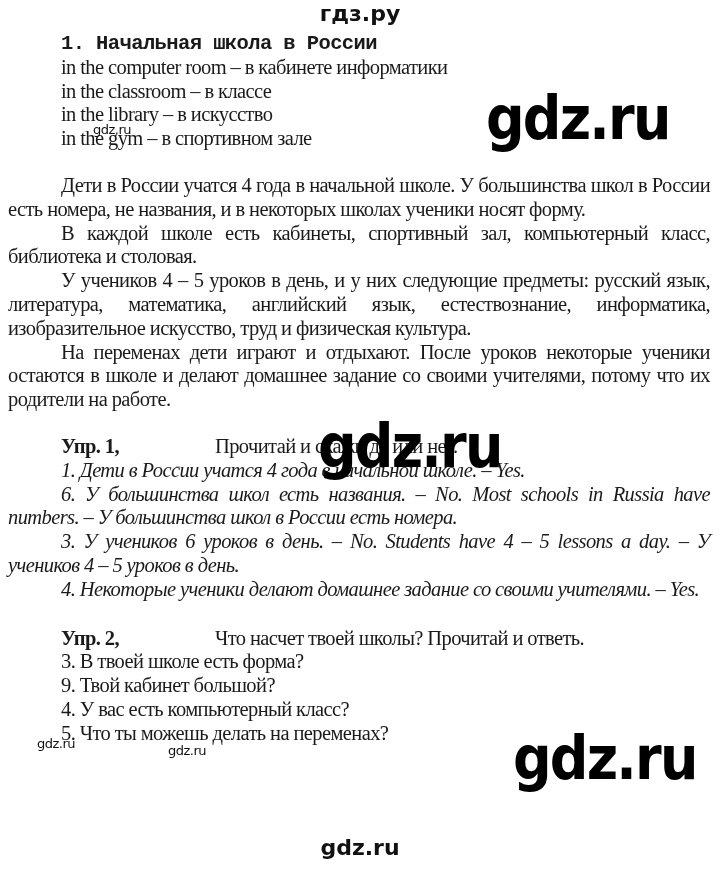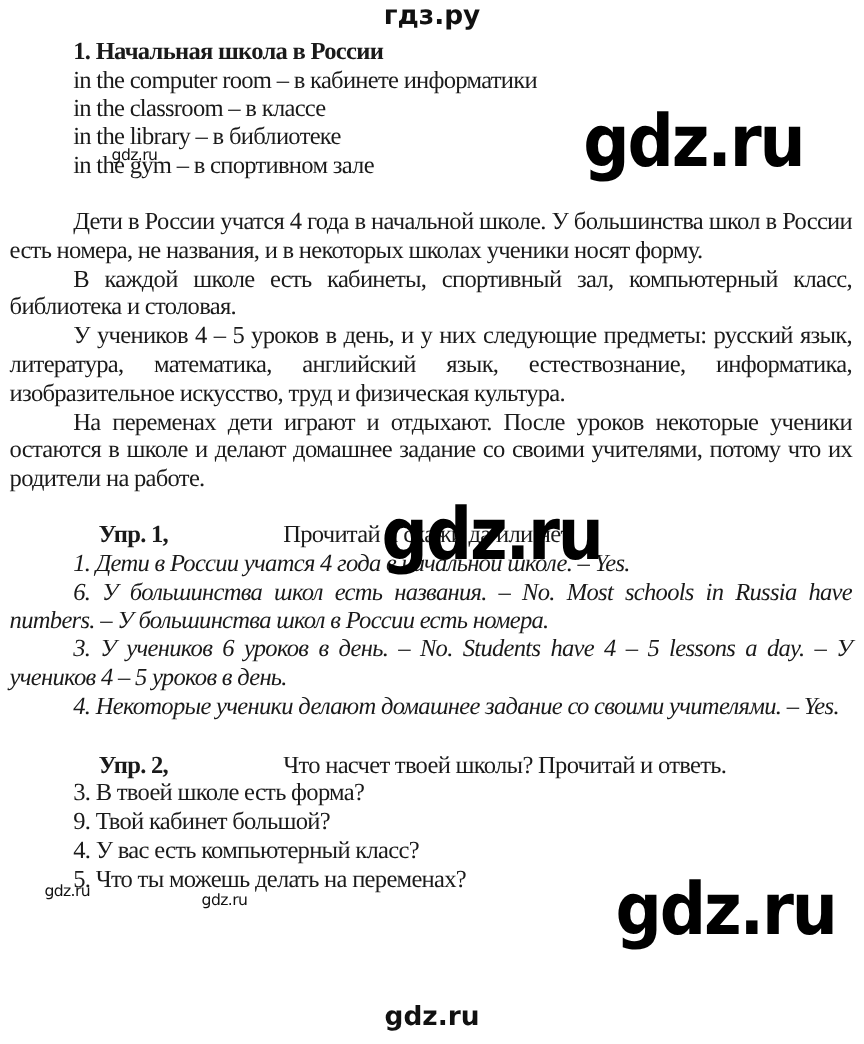--- a/index.html
+++ b/index.html
@@ -10,26 +10,26 @@
     font-family:"DejaVu Sans", sans-serif; font-weight:bold; font-size:22px; line-height:26px;
     top:1px; color:#111;
   }
   .doc {
     position:absolute; left:8px; top:32px; width:702px;
     font-family:"Liberation Serif", serif; font-size:20.5px; line-height:23.8px;
     letter-spacing:-0.6px; color:#1a1a1a;
   }
   .line { display:block; white-space:nowrap; }
   .indent-block { padding-left:53px; }
-  .heading { font-weight:bold; }
+  .heading { font-weight:bold;font-family:Liberation Mono, monospace; }
   .para { text-align:justify; text-indent:53px; margin:0; }
   .gap-sm { height:23px; }
   .gap-lg { height:25px; }
   .ex-head { padding-left:53px; white-space:nowrap; }
-  .ex-head b { display:inline-block; width:154px;margin-left:21px; }
+  .ex-head b { display:inline-block; width:154px; }
   .item { padding-left:53px; }
   .item-just { text-align:justify; text-indent:53px; margin:0;font-style:italic; }
   .wm-big {
     position:absolute; font-family:"DejaVu Sans", sans-serif; font-weight:bold;
     font-size:60px; line-height:60px; color:#000; letter-spacing:-2px;
     transform:scaleX(0.9); transform-origin:left top;
   }
   .wm-small {
     position:absolute; font-family:"DejaVu Sans", sans-serif;
     font-size:13px; line-height:14px; color:#111; letter-spacing:-0.5px;
@@ -46,21 +46,21 @@
 <div class="page">
 
   <div class="site-header">гдз.ру</div>
 
   <div class="doc">
 
     <div class="indent-block">
       <span class="line heading">1. Начальная школа в России</span>
       <span class="line">in the computer room – в кабинете информатики</span>
       <span class="line">in the classroom – в классе</span>
-      <span class="line">in the library – в библиотеке</span>
+      <span class="line">in the library – в искусство</span>
       <span class="line">in the gym – в спортивном зале</span>
     </div>
 
     <div class="gap-sm"></div>
 
     <p class="para">Дети в России учатся 4 года в начальной школе. У большинства школ в России есть номера, не названия, и в некоторых школах ученики носят форму.</p>
     <p class="para">В каждой школе есть кабинеты, спортивный зал, компьютерный класс, библиотека и столовая.</p>
     <p class="para">У учеников 4 – 5 уроков в день, и у них следующие предметы: русский язык, литература, математика, английский язык, естествознание, информатика, изобразительное искусство, труд и физическая культура.</p>
     <p class="para">На переменах дети играют и отдыхают. После уроков некоторые ученики остаются в школе и делают домашнее задание со своими учителями, потому что их родители на работе.</p>
 

